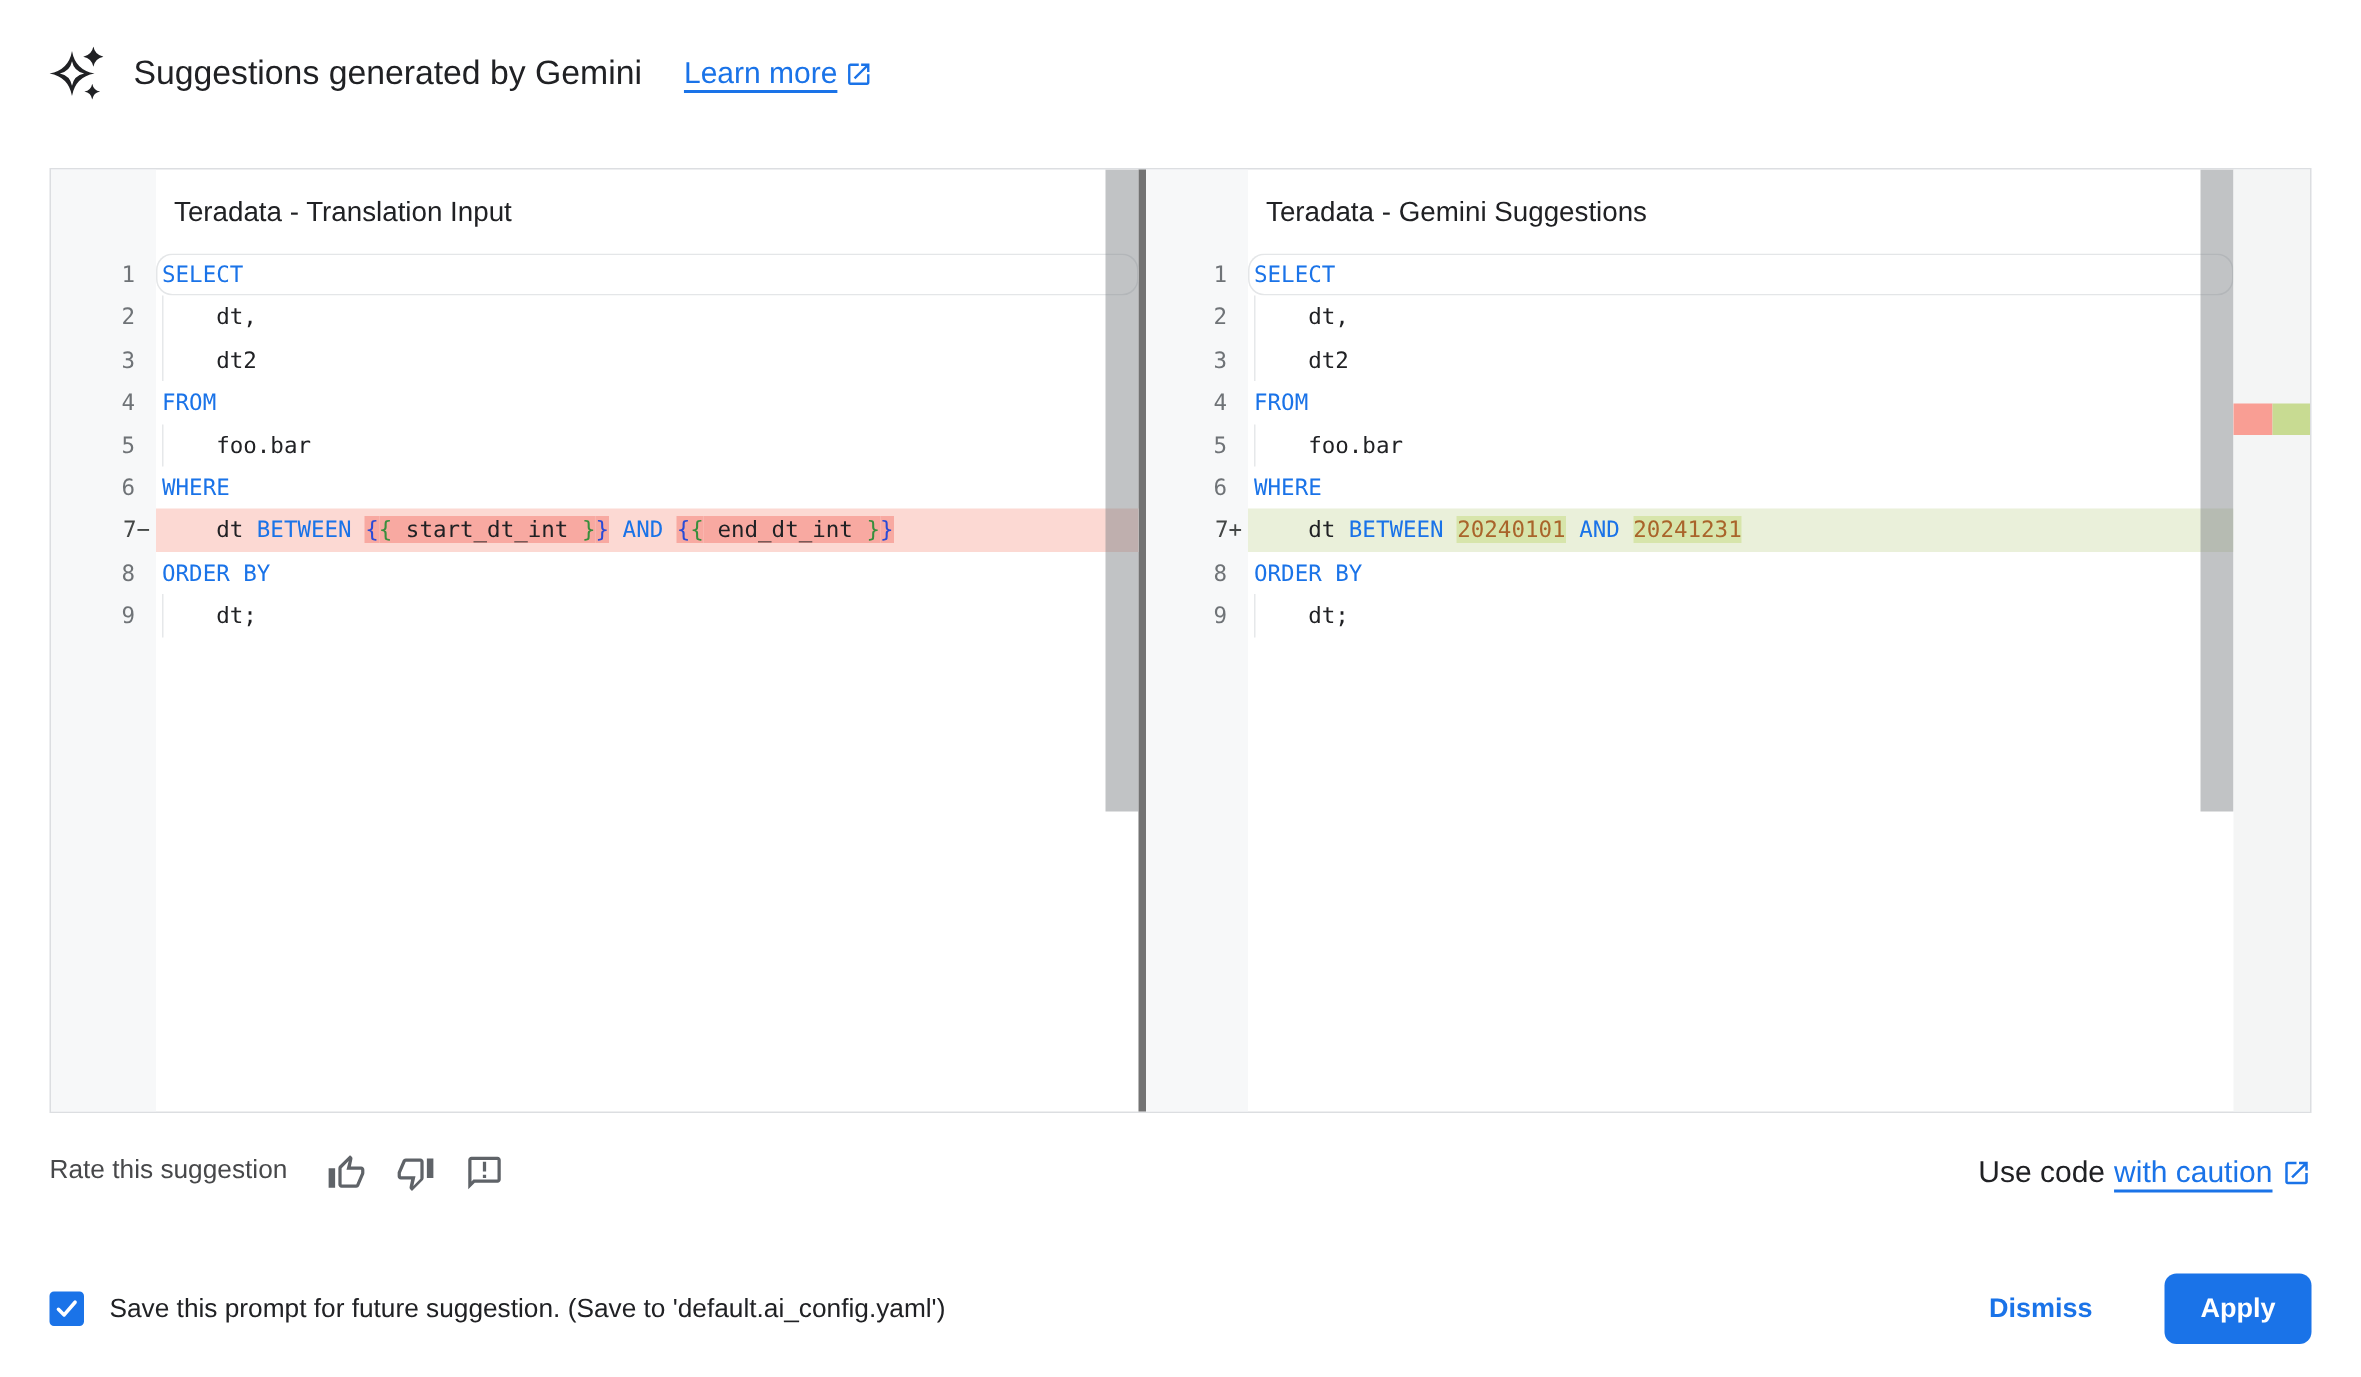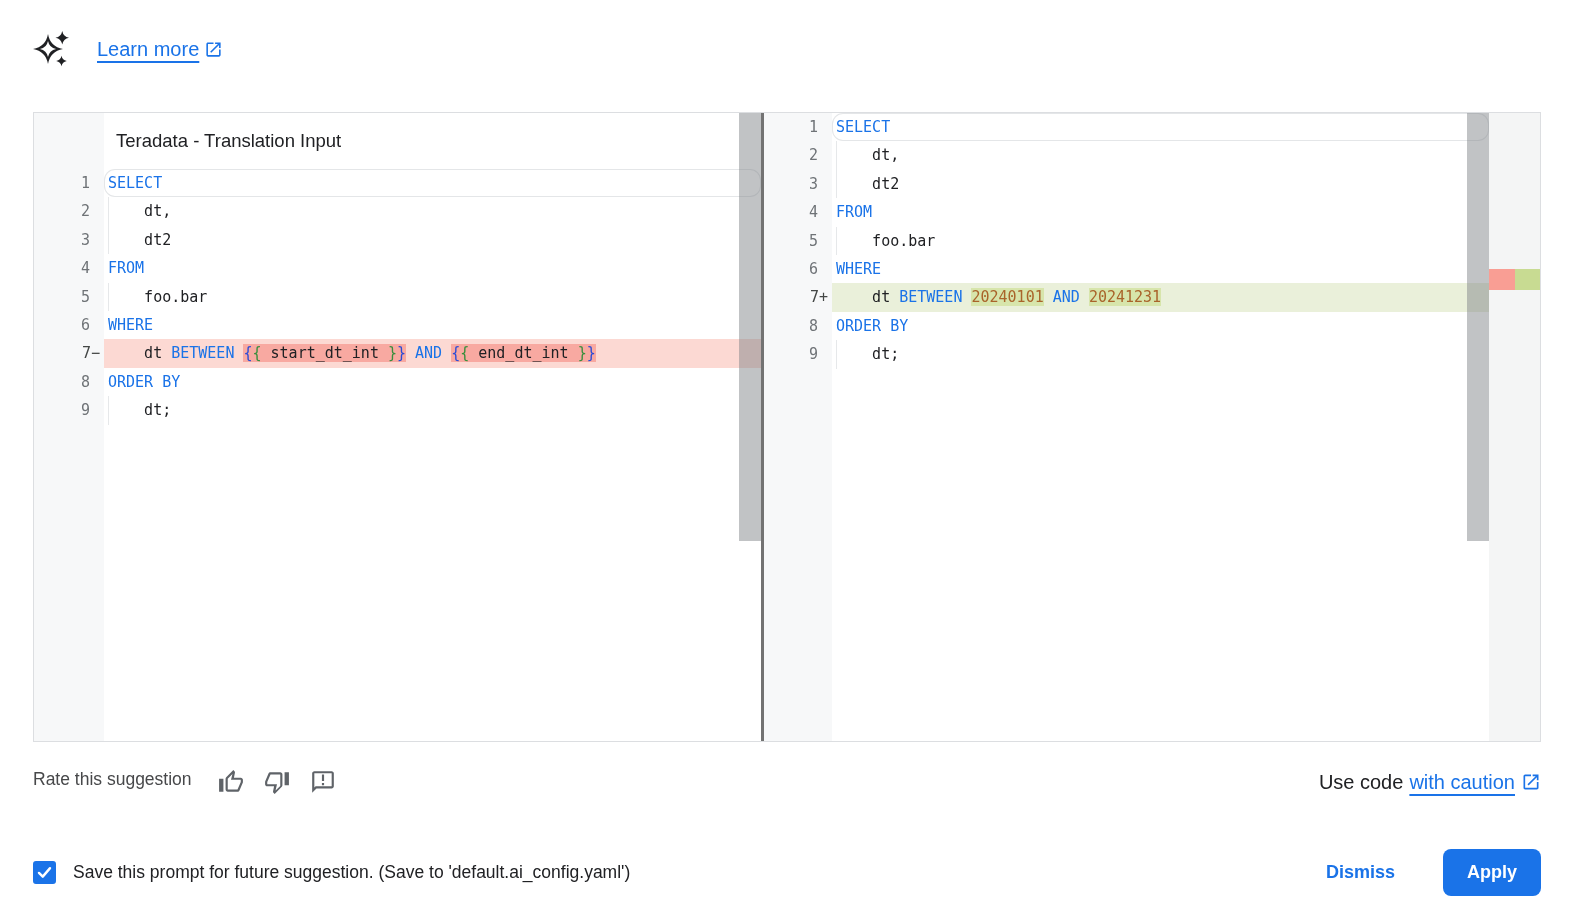--- a/index.html
+++ b/index.html
@@ -27,21 +27,21 @@
   .sparkle{width:36px;height:36px;flex:0 0 auto;color:#202124;}
   .top-title{font-size:22.5px;color:#202124;margin-left:20px;}
   .learn-more{display:flex;align-items:center;gap:5px;margin-left:28px;cursor:pointer;
     color:var(--accent-blue);font-size:20px;font-weight:normal;
     text-decoration:underline;text-decoration-thickness:2px;text-underline-offset:5px;}
   .learn-more svg{width:19px;height:19px;}
   
   .diff-container{position:absolute;left:33px;top:112px;width:1508px;height:630px;
     border:1px solid #dcdee1;background:#fff;display:flex;}
   .pane{position:relative;overflow:hidden;height:100%;}
-  .pane-left{width:730px;border-right:3px solid #737373;}
+  .pane-left{width:730px;border-right:5px solid #737373;}
   .pane-right{flex:1;}
   .gutter-bg{position:absolute;left:0;top:0;bottom:0;background:#f7f8f9;}
   .pane-left .gutter-bg{width:70px;}
   .pane-right .gutter-bg{width:68px;}
   .pane-header{position:relative;height:56px;display:flex;align-items:center;}
   .pane-left .pane-header{padding-left:82px;}
   .pane-right .pane-header{padding-left:80px;}
   .pane-title{font-size:18.5px;color:#202124;}
   .code-lines{position:relative;}
   .pane-right .code-lines{margin-right:51px;}
@@ -94,20 +94,21 @@
 </head>
 <body>
 
 <div class="top-header">
   <svg class="sparkle" viewBox="0 0 24 24" aria-hidden="true">
     <path fill="currentColor" d="M10 2 Q11.5 10.5 20 12 Q11.5 13.5 10 22 Q8.5 13.5 0 12 Q8.5 10.5 10 2 Z"></path>
     <path fill="#ffffff" d="M10 6.6 Q10.9 11.1 15.4 12 Q10.9 12.9 10 17.4 Q9.1 12.9 4.6 12 Q9.1 11.1 10 6.6 Z"></path>
     <path fill="currentColor" d="M19.5 0 Q20.2 3.8 24 4.5 Q20.2 5.2 19.5 9 Q18.8 5.2 15 4.5 Q18.8 3.8 19.5 0 Z"></path>
     <path fill="currentColor" d="M19 16.5 Q19.55 19.45 22.5 20 Q19.55 20.55 19 23.5 Q18.45 20.55 15.5 20 Q18.45 19.45 19 16.5 Z"></path>
   </svg>
+  <span class="top-title">Suggestions generated by Gemini</span>
   <a class="learn-more">
     <span>Learn more</span>
     <svg viewBox="0 0 24 24" aria-hidden="true">
       <path fill="currentColor" d="M19 19H5V5h7V3H5c-1.11 0-2 .9-2 2v14c0 1.1.89 2 2 2h14c1.1 0 2-.9 2-2v-7h-2v7zM14 3v2h3.59l-9.83 9.83 1.41 1.41L19 6.41V10h2V3h-7z"></path>
     </svg>
   </a>
 </div>
 
 <div class="diff-container">
 
@@ -152,20 +153,23 @@
         <div class="code-row">
           <span class="ln">9</span>
           <span class="line-text indent"><span class="tok-pl">    dt;</span></span>
         </div>
       </div>
     <div class="scrollbar"></div>
   </div>
 
   <div class="pane pane-right">
     <div class="gutter-bg"></div>
+    <div class="pane-header">
+      <span class="pane-title">Teradata - Gemini Suggestions</span>
+    </div>
     <div class="code-lines">
         <div class="code-row">
           <span class="ln">1</span>
           <span class="line-text current"><span class="tok-kw">SELECT</span></span>
         </div>
         <div class="code-row">
           <span class="ln">2</span>
           <span class="line-text indent"><span class="tok-pl">    dt,</span></span>
         </div>
         <div class="code-row">

